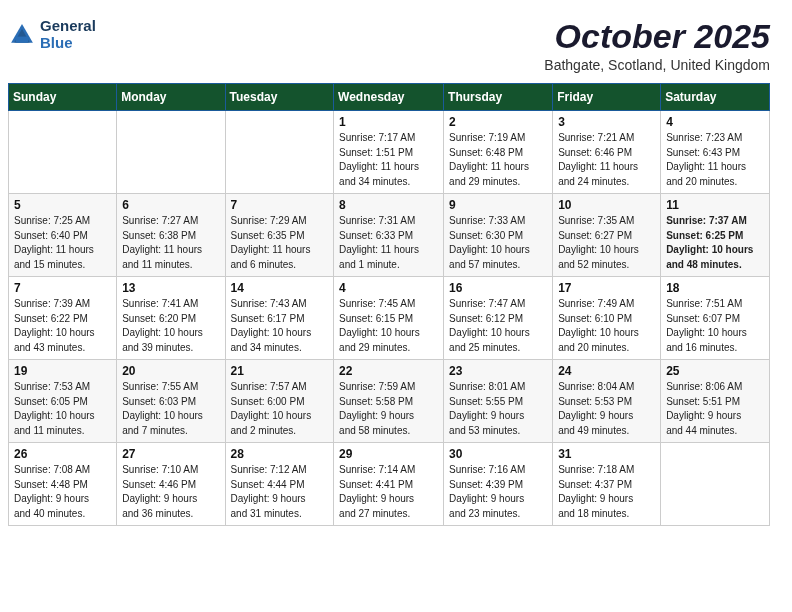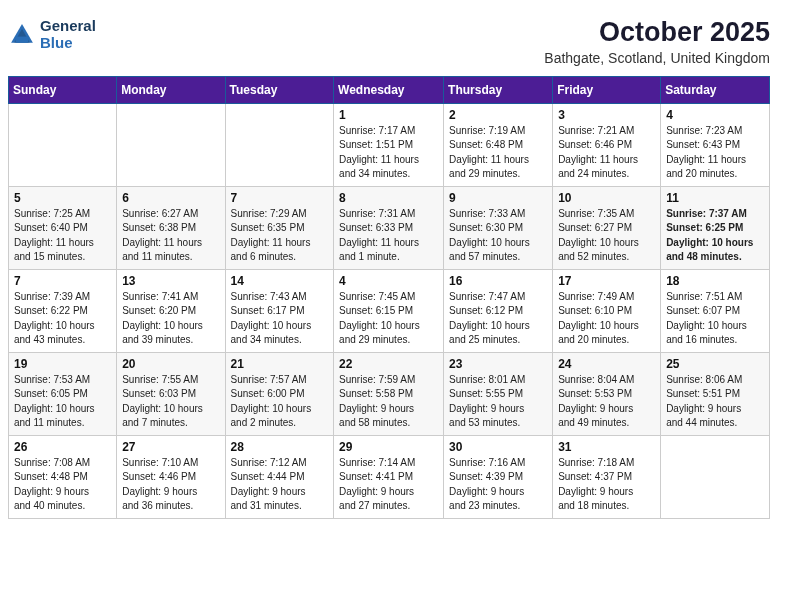--- a/index.html
+++ b/index.html
@@ -43,38 +43,39 @@
       color: #2a6db5;
     }
     .logo-icon {
       width: 28px;
       height: 28px;
     }
     .title-block {
       text-align: right;
     }
     .month-title {
-      font-size: 27px;
+      font-size: 34px;
       font-weight: bold;
       color: #1a1a2e;
       line-height: 1.1;
+      font-style: italic;
     }
     .location {
       font-size: 14px;
       color: #333;
       margin-top: 2px;
     }
     .calendar {
       width: 100%;
       border-collapse: collapse;
       margin-top: 4px;
       font-size: 10.5px;
     }
     .calendar thead th {
-      background: #4c1d95;
+      background: #14532d;
       color: #fff;
       font-size: 12px;
       font-weight: bold;
       padding: 6px 4px;
       border: 1px solid #1a5a9a;
       text-align: left;
     }
     .calendar tbody td {
       border: 1px solid #ccc;
       vertical-align: top;
@@ -173,21 +174,21 @@
         <tr>
           <td>
             <span class="day-num">5</span>
             <div class="day-info" style="white-space: pre-line;">Sunrise: 7:25 AM
 Sunset: 6:40 PM
 Daylight: 11 hours
 and 15 minutes.</div>
           </td>
           <td>
             <span class="day-num">6</span>
-            <div class="day-info" style="white-space: pre-line;">Sunrise: 6:27 AM
+            <div class="day-info" style="white-space: pre-line;">Sunrise: 7:27 AM
 Sunset: 6:38 PM
 Daylight: 11 hours
 and 11 minutes.</div>
           </td>
           <td>
             <span class="day-num">7</span>
             <div class="day-info" style="white-space: pre-line;">Sunrise: 7:29 AM
 Sunset: 6:35 PM
 Daylight: 11 hours
 and 6 minutes.</div>

